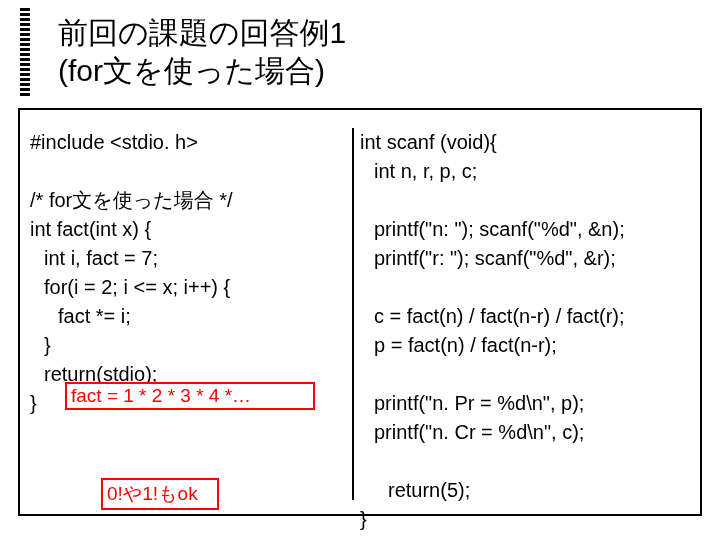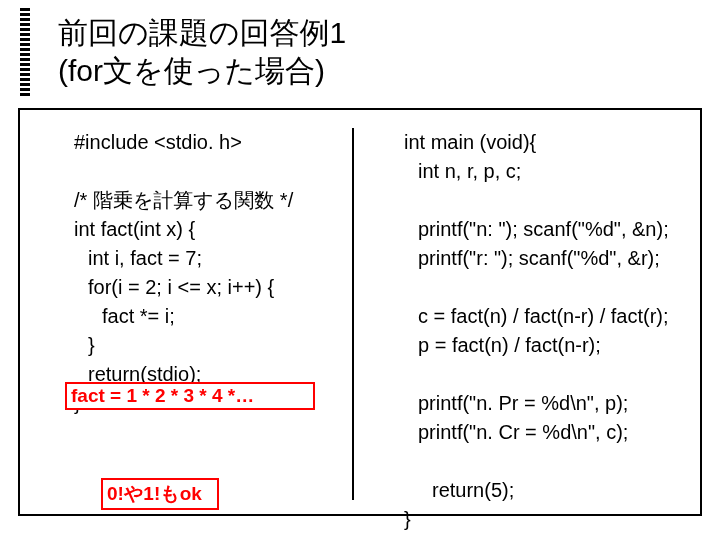--- a/index.html
+++ b/index.html
@@ -45,21 +45,20 @@
     top: 108px;
     width: 684px;
     height: 408px;
     border: 2px solid #000;
   }
   .col {
     position: absolute;
     font-size: 20px;
     line-height: 1.45;
     color: #000;
-    margin-left: 44px;
   }
   .col-left {
     left: 10px;
     top: 18px;
     width: 320px;
   }
   .col-right {
     left: 340px;
     top: 18px;
     width: 335px;
@@ -72,21 +71,21 @@
     height: 372px;
     background: #000;
   }
   .hl1, .hl2 {
     position: absolute;
     background: #fff;
     border: 2px solid #ff0000;
     color: #ff0000;
     padding: 1px 4px;
     font-size: 19px;
-    font-weight: bold;
+    font-weight: normal;
   }
   .hl1 {
     left: 65px;
     top: 382px;
     width: 250px;
   }
   .hl2 {
     left: 65px;
     top: 478px;
     width: 118px;
@@ -126,32 +125,32 @@
     <span>(for文を使った場合)</span>
   </div>
 
   <div class="body-box">
 
     <div class="divider"></div>
 
     <div class="col col-left">
       <div>#include &lt;stdio. h&gt;</div>
       <div>&nbsp;</div>
-      <div>/* 階乗を計算する関数 */</div>
+      <div>/* for文を使った場合 */</div>
       <div>int fact(int x) {</div>
       <div class="ind1">int i, fact = 7;</div>
       <div class="ind1">for(i = 2; i &lt;= x; i++) {</div>
       <div class="ind2">fact *= i;</div>
       <div class="ind1">}</div>
       <div class="ind1">return(stdio);</div>
       <div>}</div>
     </div>
 
     <div class="col col-right">
-      <div>int main (void){</div>
+      <div>int scanf (void){</div>
       <div class="ind1">int n, r, p, c;</div>
       <div>&nbsp;</div>
       <div class="ind1">printf("n: "); scanf("%d", &amp;n);</div>
       <div class="ind1">printf("r: "); scanf("%d", &amp;r);</div>
       <div>&nbsp;</div>
       <div class="ind1">c = fact(n) / fact(n-r) / fact(r);</div>
       <div class="ind1">p = fact(n) / fact(n-r);</div>
       <div>&nbsp;</div>
       <div class="ind1">printf("n. Pr = %d\n", p);</div>
       <div class="ind1">printf("n. Cr = %d\n", c);</div>

